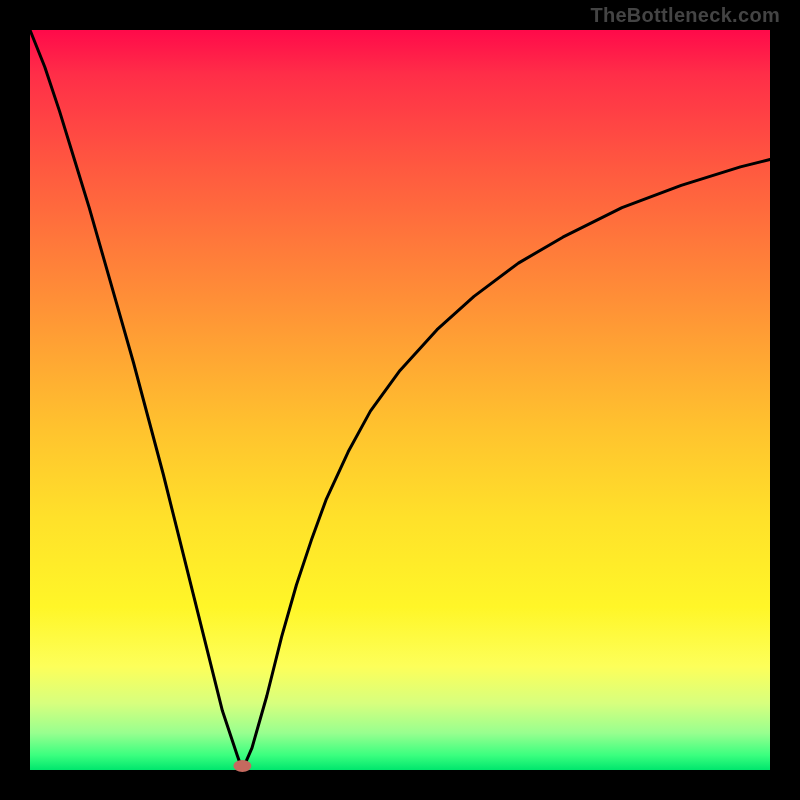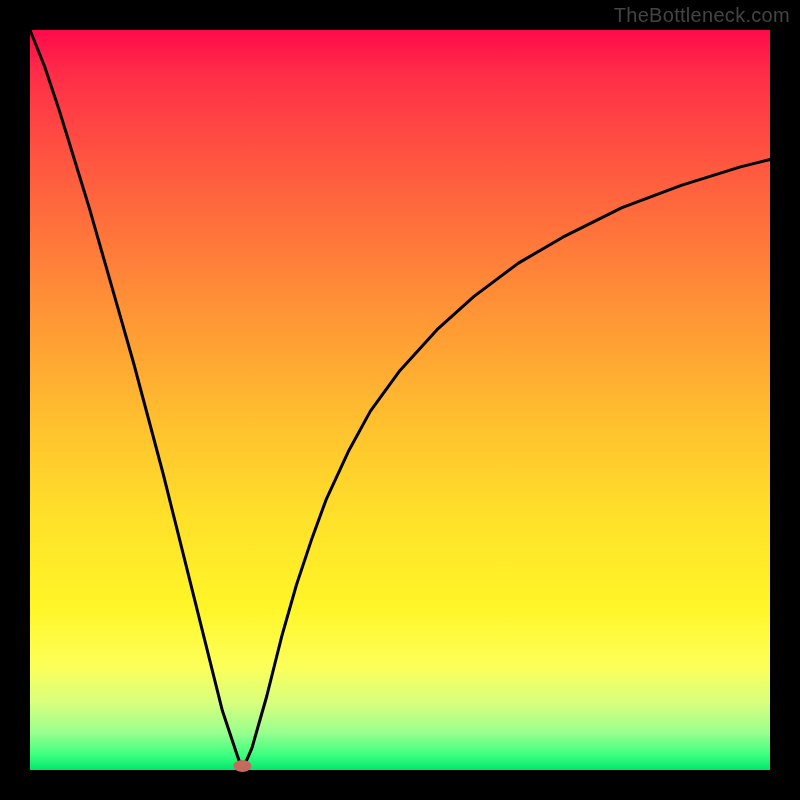--- a/index.html
+++ b/index.html
@@ -13,24 +13,24 @@
   }
   .stage {
     position: relative;
     width: 800px;
     height: 800px;
     background: #000;
   }
   .watermark {
     position: absolute;
     top: 4px;
-    right: 10px;
+    right: 20px;
     color: #444;
     font-size: 20px;
-    font-weight: 400;
+    font-weight: 700;
     letter-spacing: 0.3px;
     user-select: none;
   }
   .plot-area {
     position: absolute;
     left: 30px;
     top: 30px;
     width: 740px;
     height: 740px;
     

